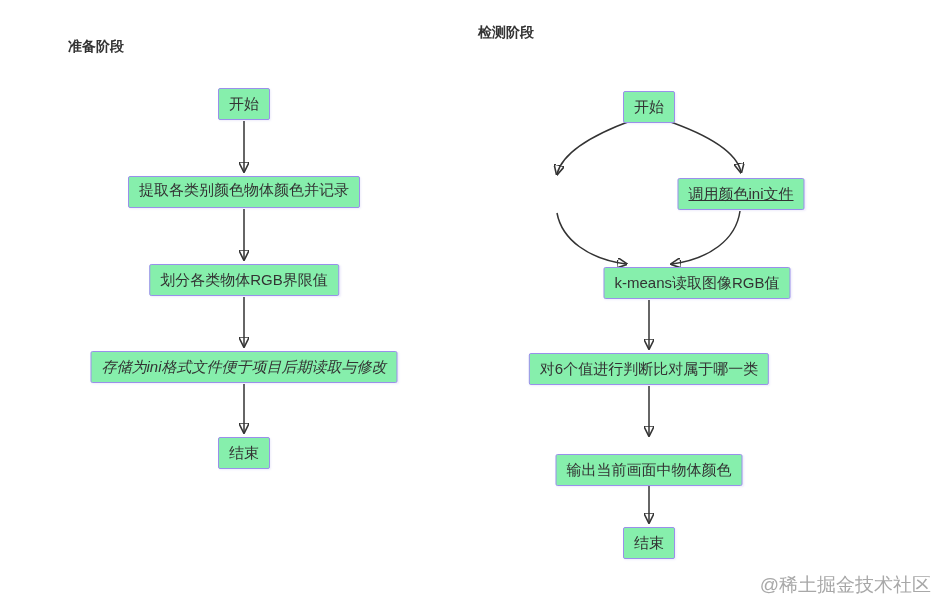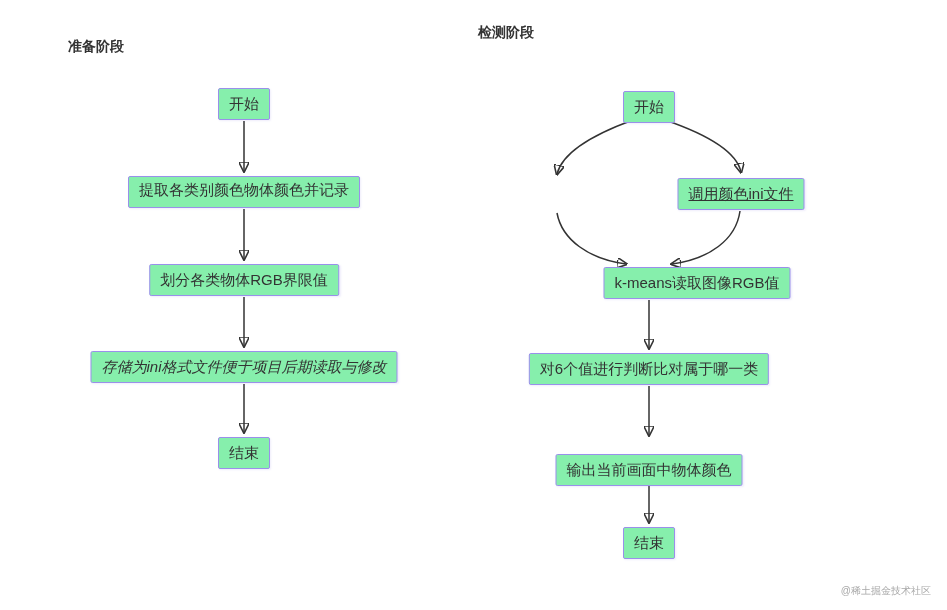--- a/index.html
+++ b/index.html
@@ -46,21 +46,21 @@
   }
   .connectors path {
     fill: none;
     stroke: #333333;
     stroke-width: 1.5;
   }
   .watermark {
     position: absolute;
     right: 16px;
     bottom: 12px;
-    font-size: 10px;
+    font-size: 19px;
     color: #a8a8a8;
     white-space: nowrap;
   }
 </style>
 </head>
 <body>
 
 <div class="canvas">
 
   <svg class="connectors" viewBox="0 0 947 610">

